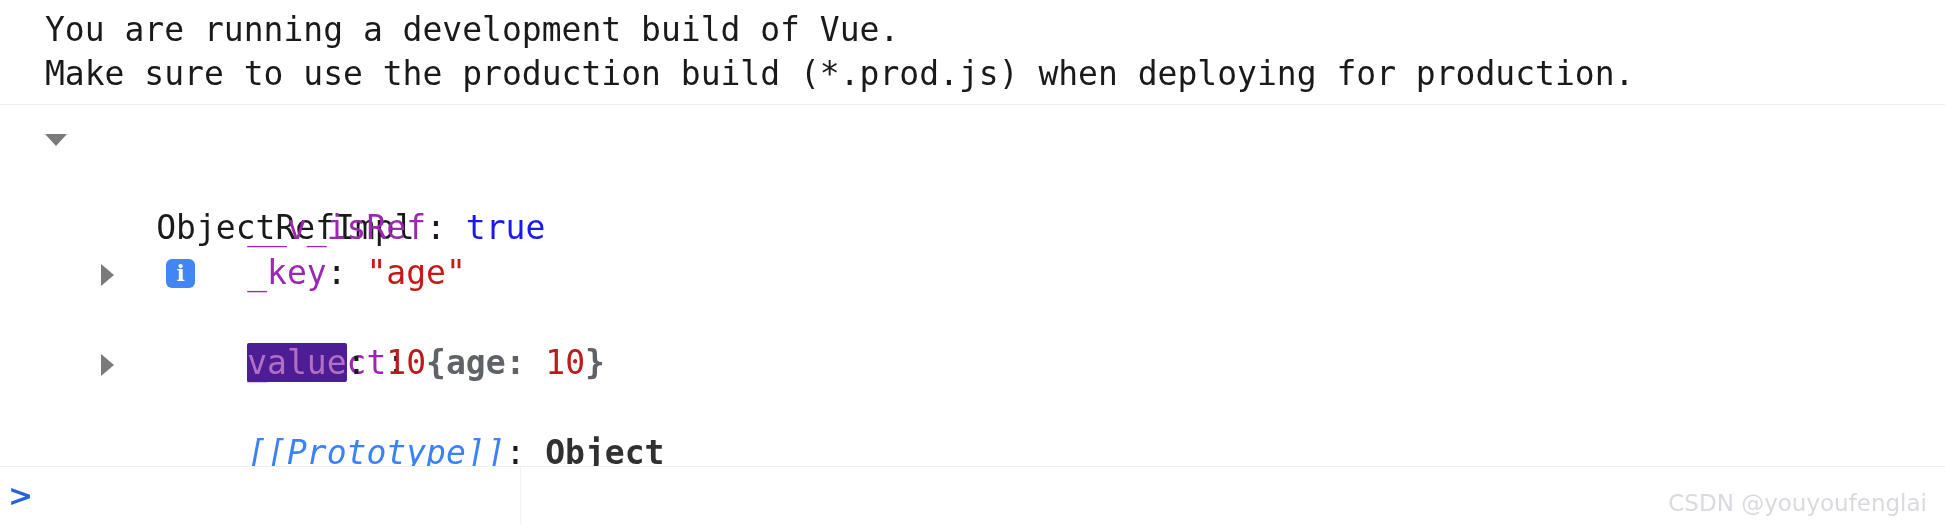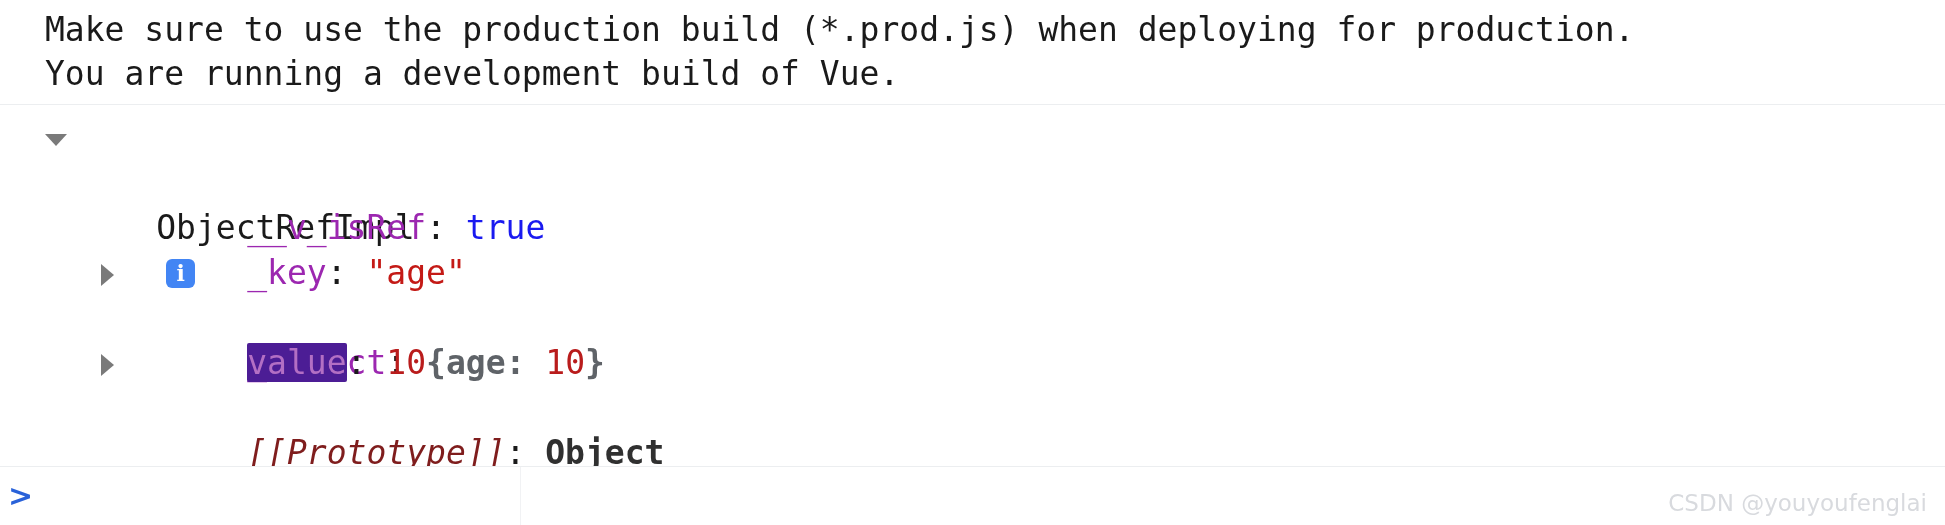--- a/index.html
+++ b/index.html
@@ -110,21 +110,21 @@
     color: #ffffff;
     font-family: "DejaVu Serif", "Liberation Serif", serif;
     font-size: 22px;
     font-weight: bold;
     line-height: 29px;
     text-align: center;
     margin-left: 10px;
   }
 
   .prop       { color: #9c27b0; }
-  .prop-proto { color: #7f1d1d; font-style: italic; }
+  .prop-proto { color: #3b82f6; font-style: italic; }
   .prop-hl {
     color: #b36fc4;
     background: #4c1d95;
     border-radius: 2px;
   }
   .punct      { color: #1a1a1a; }
   .val-bool   { color: #1a1af0; }
   .val-num    { color: #b91c1c; }
   .val-str    { color: #c41a16; }
   .val-obj    { color: #303030; font-weight: bold; }
@@ -171,22 +171,22 @@
     white-space: pre;
     text-align: center;
   }
 </style>
 </head>
 <body>
 
 <div class="console">
 
   <div class="warn-block">
+    <div class="warn-line">You are running a development build of Vue.</div>
     <div class="warn-line">Make sure to use the production build (*.prod.js) when deploying for production.</div>
-    <div class="warn-line">You are running a development build of Vue.</div>
   </div>
 
   <div class="hrule top"></div>
 
   <div class="inspector">
 
     <div class="row root">
       <span class="tri tri-down"></span>
       <span class="cls-name">ObjectRefImpl</span>
       <span class="info-badge">i</span>

